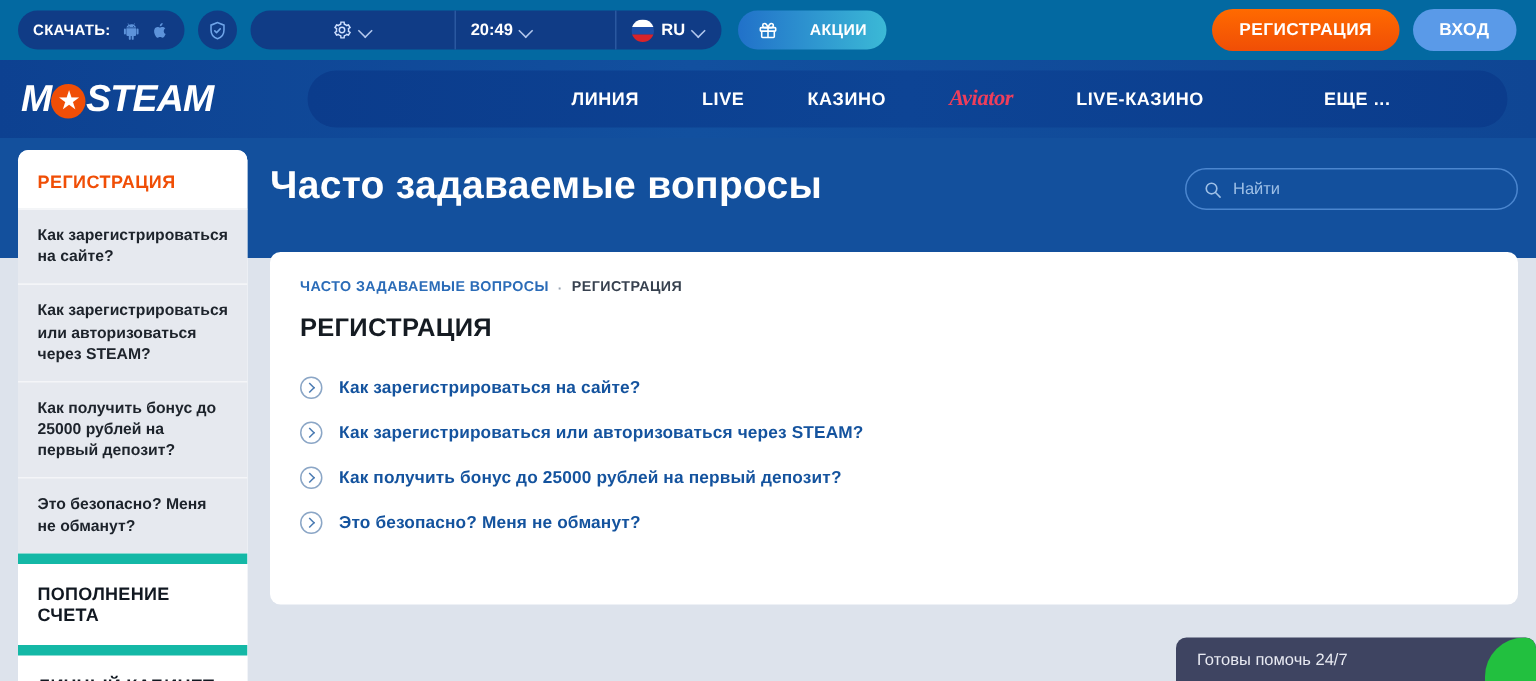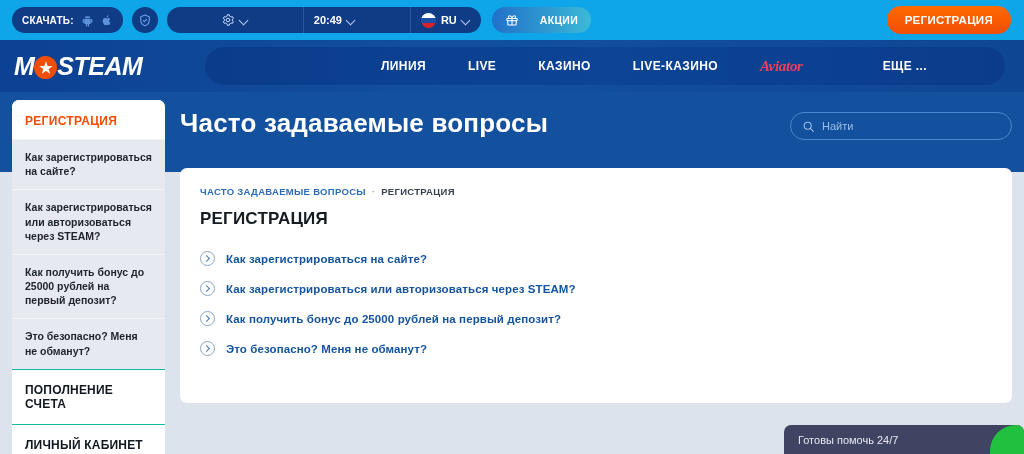--- a/index.html
+++ b/index.html
@@ -7,21 +7,21 @@
     width: 1024px; height: 454px;
     overflow: hidden;
     background: #dde3ec;
     font-family: "Liberation Sans", sans-serif;
   }
   .page { position: relative; width: 1024px; height: 454px; }
 
   
   .topbar {
     position: absolute; left: 0; top: 0; width: 1024px; height: 40px;
-    background: #0ea5e9;
+    background: #0369a1;
     display: flex; align-items: center;
   }
   .tb-pill {
     height: 26px; border-radius: 13px;
     background: #103c86;
     display: flex; align-items: center;
     padding: 0 10px; gap: 7px;
   }
   .tb-download { margin-left: 12px; }
   .tb-download .lbl {
@@ -170,21 +170,21 @@
     background: #e6e9ef;
     padding: 10px 13px 11px 13px;
     color: #1d232b; font-size: 10.5px; font-weight: bold; line-height: 1.35;
     border-top: 1px solid #f4f5f8;
     cursor: pointer;
   }
   .sb-cat {
     background: #ffffff;
     padding: 13px 13px 13px 13px;
     color: #111821; font-size: 12px; font-weight: bold; letter-spacing: .2px;
-    border-top: 1px solid #14b8a6;
+    border-top: 7px solid #14b8a6;
     cursor: pointer;
   }
 
   
   .card {
     position: absolute; left: 180px; top: 168px;
     width: 832px; height: 235px;
     background: #ffffff; border-radius: 7px;
     padding: 18px 20px;
   }
@@ -296,38 +296,39 @@
           <rect x="3.2" y="9.3" width="17.6" height="4" rx="1"></rect>
           <path d="M4.8 13.3v6.2a1 1 0 0 0 1 1h12.4a1 1 0 0 0 1-1v-6.2M12 9.3v11.2"></path>
           <path d="M12 9.3S10.6 4.6 8.3 4.6a2.2 2.2 0 1 0 0 4.7zM12 9.3s1.4-4.7 3.7-4.7a2.2 2.2 0 1 1 0 4.7z"></path>
         </svg>
       </span>
       <span>АКЦИИ</span>
     </div>
 
     <div class="tb-right">
       <button class="btn-reg">РЕГИСТРАЦИЯ</button>
+      <button class="btn-login">ВХОД</button>
     </div>
   </div>
 
   <div class="navbar">
     <div class="logo">
       <span>M</span>
         <span class="star-wrap">
           <span class="star">★</span>
         </span>
         <span>STEAM</span>
     </div>
     <div class="navpill"></div>
     <div class="navlinks">
       <a class="navlink" style="margin-left:155px">ЛИНИЯ</a>
       <a class="navlink">LIVE</a>
       <a class="navlink">КАЗИНО</a>
+      <a class="navlink aviator">Aviator</a>
       <a class="navlink">LIVE-КАЗИНО</a>
-      <a class="navlink aviator">Aviator</a>
       <a class="navlink more">ЕЩЕ ...</a>
     </div>
   </div>
 
   <div class="banner"></div>
   <div class="page-title">Часто задаваемые вопросы</div>
 
   <div class="searchbox">
     <span class="ico">
       <svg width="13" height="13" viewBox="0 0 24 24" fill="none" stroke="#9dbfe6" stroke-width="2">

